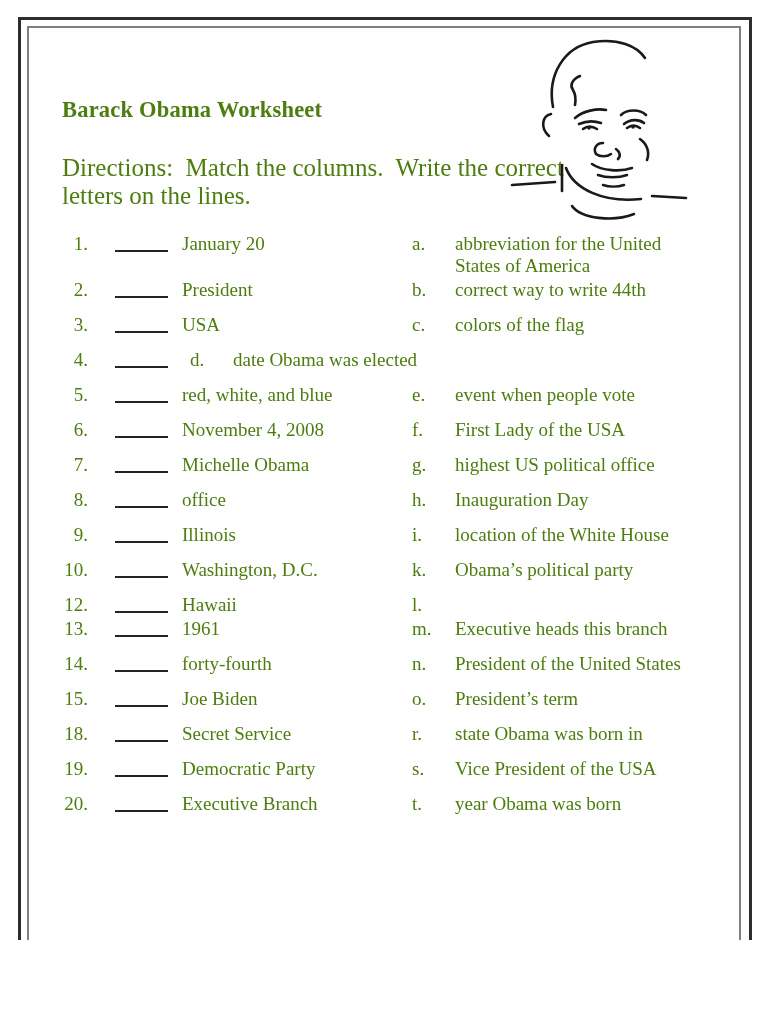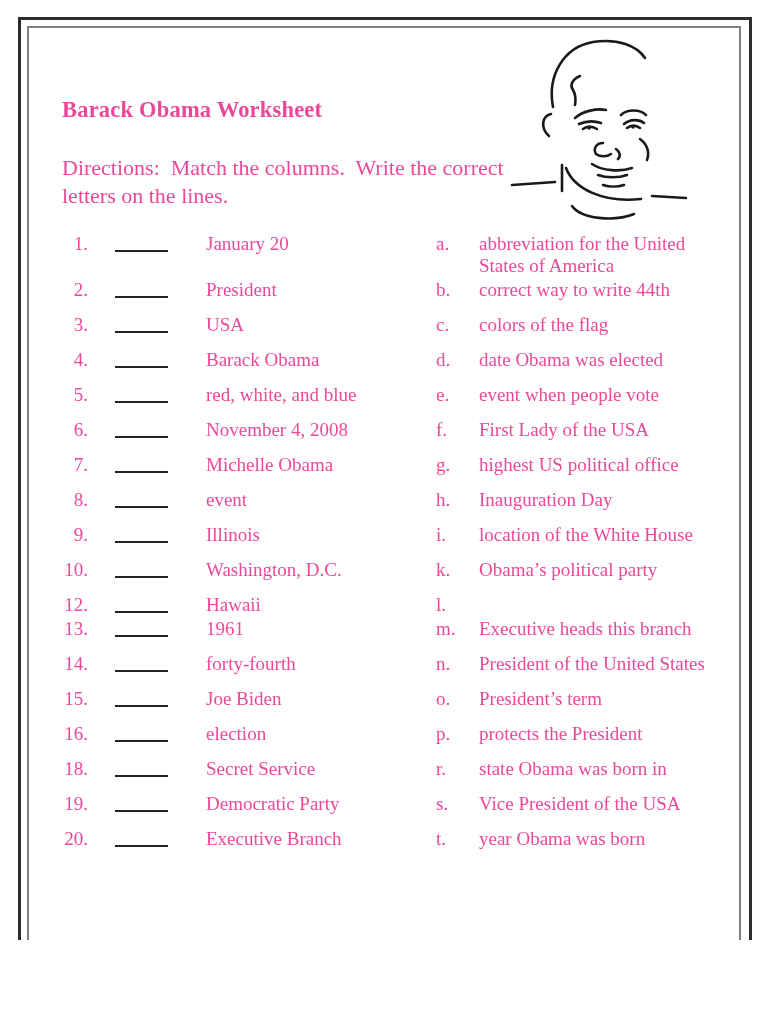--- a/index.html
+++ b/index.html
@@ -6,21 +6,21 @@
     margin: 0;
     padding: 0;
     background: #ffffff;
   }
   .sheet {
     position: relative;
     width: 768px;
     height: 940px;
     background: #ffffff;
     font-family: "Liberation Serif", serif;
-    color: #ec4899;
+    color: #4d7c0f;
     overflow: hidden;
   }
   .border-outer {
     position: absolute;
     left: 18px; top: 17px;
     width: 734px; height: 975px;
     border: 3px solid #2d2d2d;
     box-sizing: border-box;
   }
   .border-inner {
@@ -33,21 +33,21 @@
   .title {
     position: absolute;
     left: 62px; top: 97px;
     font-size: 22.5px;
     font-weight: bold;
     letter-spacing: 0.2px;
   }
   .directions {
     position: absolute;
     left: 62px; top: 154px;
-    font-size: 22px;
+    font-size: 25px;
     line-height: 28px;
     white-space: pre-wrap;
   }
   .portrait {
     position: absolute;
     left: 500px; top: 25px;
     width: 200px; height: 205px;
   }
   .portrait path { stroke: #1a1a1a; stroke-width: 2.6; fill: none; stroke-linecap: round; }
   .portrait circle { fill: #1a1a1a; }
@@ -65,21 +65,21 @@
   }
   .row.two { margin-bottom: 2px; }
   .num  { flex: none; width: 30px; text-align: right; }
   .blank {
     flex: none;
     width: 53px;
     margin-left: 27px;
     height: 17px;
     border-bottom: 2px solid #242424;
   }
-  .term { flex: none; margin-left: 38px; width: 208px; }
+  .term { flex: none; margin-left: 14px; width: 208px; }
   .letter { flex: none; margin-left: 22px; width: 43px; }
   .def { flex: 1; white-space: pre-wrap; }
 </style>
 </head>
 <body>
 
 <div class="sheet">
   <div class="border-outer"></div>
   <div class="border-inner"></div>
 
@@ -141,21 +141,20 @@
     <div class="row">
       <span class="num">3.</span>
       <span class="blank"></span>
       <span class="term">USA</span>
       <span class="letter">c.</span>
       <span class="def">colors of the flag</span>
     </div>
     <div class="row">
       <span class="num">4.</span>
       <span class="blank"></span>
-      <span class="term">Barack Obama</span>
       <span class="letter">d.</span>
       <span class="def">date Obama was elected</span>
     </div>
     <div class="row">
       <span class="num">5.</span>
       <span class="blank"></span>
       <span class="term">red, white, and blue</span>
       <span class="letter">e.</span>
       <span class="def">event when people vote</span>
     </div>
@@ -169,21 +168,21 @@
     <div class="row">
       <span class="num">7.</span>
       <span class="blank"></span>
       <span class="term">Michelle Obama</span>
       <span class="letter">g.</span>
       <span class="def">highest US political office</span>
     </div>
     <div class="row">
       <span class="num">8.</span>
       <span class="blank"></span>
-      <span class="term">event</span>
+      <span class="term">office</span>
       <span class="letter">h.</span>
       <span class="def">Inauguration Day</span>
     </div>
     <div class="row">
       <span class="num">9.</span>
       <span class="blank"></span>
       <span class="term">Illinois</span>
       <span class="letter">i.</span>
       <span class="def">location of the White House</span>
     </div>
@@ -215,27 +214,20 @@
       <span class="def">President of the United States</span>
     </div>
     <div class="row">
       <span class="num">15.</span>
       <span class="blank"></span>
       <span class="term">Joe Biden</span>
       <span class="letter">o.</span>
       <span class="def">President’s term</span>
     </div>
     <div class="row">
-      <span class="num">16.</span>
-      <span class="blank"></span>
-      <span class="term">election</span>
-      <span class="letter">p.</span>
-      <span class="def">protects the President</span>
-    </div>
-    <div class="row">
       <span class="num">18.</span>
       <span class="blank"></span>
       <span class="term">Secret Service</span>
       <span class="letter">r.</span>
       <span class="def">state Obama was born in</span>
     </div>
     <div class="row">
       <span class="num">19.</span>
       <span class="blank"></span>
       <span class="term">Democratic Party</span>

